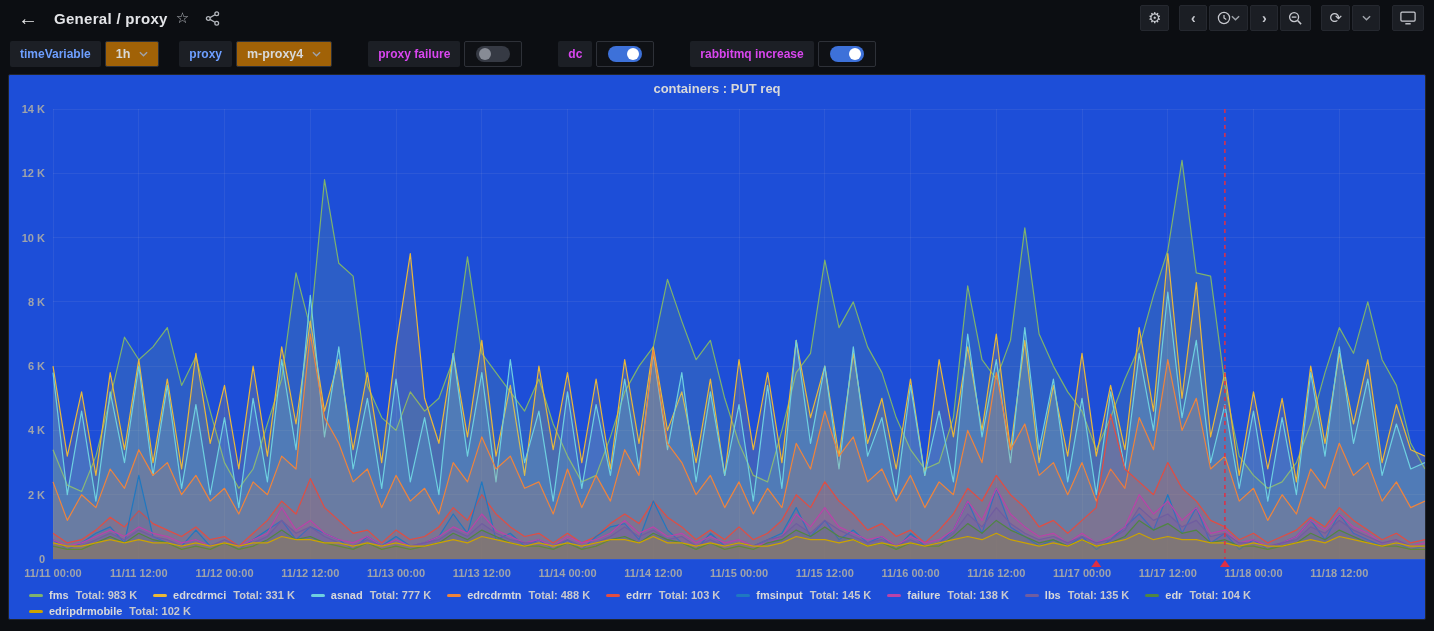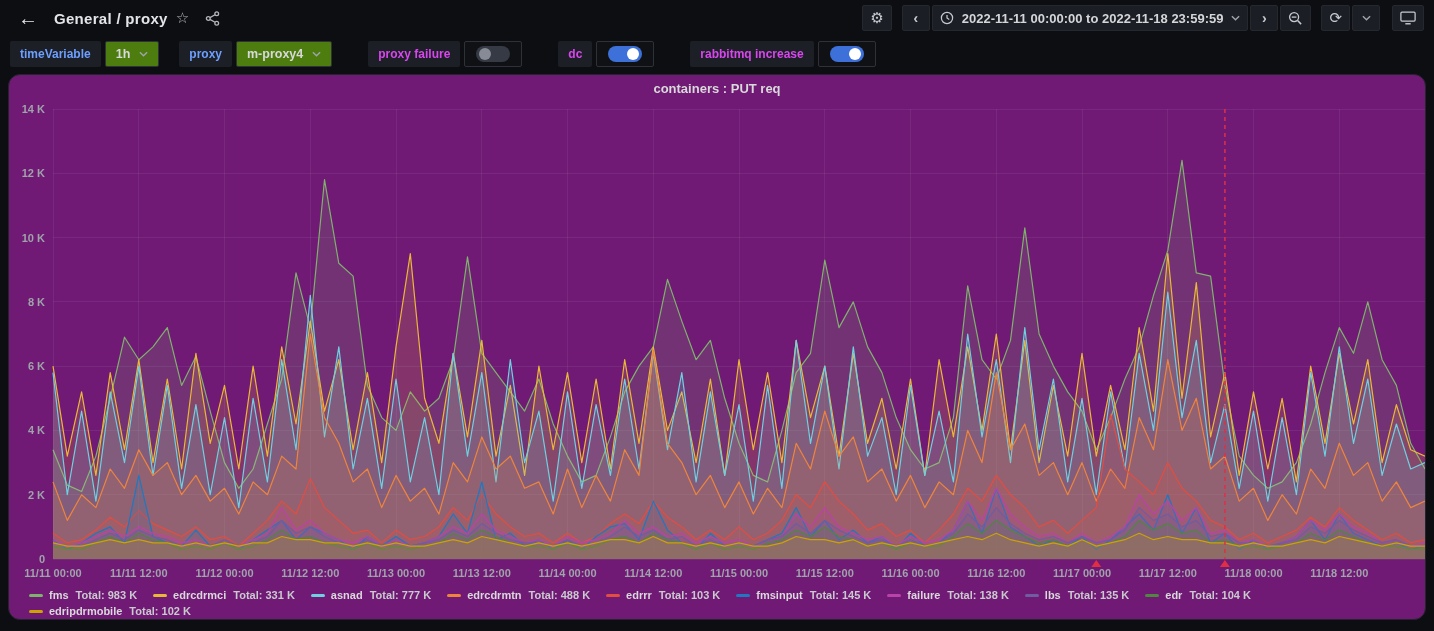--- a/index.html
+++ b/index.html
@@ -18,32 +18,32 @@
   .tb-btn.gear{margin-right:8px;font-size:15px;}
   .tb-btn.kiosk{margin-left:12px;}
   .tb-text{font-size:13px;font-weight:600;color:#d5d6da;margin:0 8px;white-space:nowrap;}
   .chev{font-size:14px;color:#c7c9cf;font-weight:700;}
   
   .varrow{position:absolute;top:36px;left:0;right:16px;height:36px;display:flex;align-items:center;padding:0 10px;gap:4px;}
   .var-label{background:#1c1f25;height:26px;padding:0 10px;display:flex;align-items:center;
              font-size:12px;font-weight:700;border-radius:2px;}
   .var-label.blue{color:#6e9fff;}
   .var-label.white{color:#d946ef;}
-  .value-box{border:1px solid #2e3138;background:#4d7c0f;height:26px;padding:0 10px;display:flex;gap:9px;
+  .value-box{border:1px solid #2e3138;background:#a16207;height:26px;padding:0 10px;display:flex;gap:9px;
              align-items:center;color:#d8d9da;font-size:12.5px;font-weight:600;border-radius:2px;cursor:pointer;}
   .toggle-box{border:1px solid #2e3138;background:#0f1115;height:26px;width:58px;display:flex;align-items:center;
               justify-content:center;border-radius:2px;cursor:pointer;}
   .switch{width:34px;height:16px;border-radius:9px;position:relative;background:#363a44;}
   .switch .knob{position:absolute;top:2px;left:3px;width:12px;height:12px;border-radius:50%;background:#878b95;}
   .switch.on{background:#3d71d9;}
   .switch.on .knob{left:19px;background:#ffffff;}
   .vgap{width:12px;}
   
-  .panel{position:absolute;top:74px;left:8px;right:8px;height:546px;background:#701a75;
-         border:1px solid #22252b;border-radius:12px;}
+  .panel{position:absolute;top:74px;left:8px;right:8px;height:546px;background:#1d4ed8;
+         border:1px solid #22252b;border-radius:2px;}
   .panel-title{position:absolute;top:6px;left:0;width:100%;text-align:center;font-size:13px;
                font-weight:700;color:#d8d9da;}
   #chart-svg{position:absolute;top:22px;left:0;}
   #chart-svg text{font-family:"Liberation Sans",sans-serif;font-size:11px;fill:#9fa3aa;font-weight:600;}
   #chart-svg line.grid{stroke:rgba(204,204,220,0.09);stroke-width:1;shape-rendering:crispEdges;}
   
   .legend{position:absolute;top:511px;left:0;right:0;padding:2px 10px 0 20px;display:flex;flex-wrap:wrap;
           column-gap:16px;row-gap:1px;line-height:15px;}
   .legend-item{display:flex;align-items:center;font-size:11px;color:#d8d9da;cursor:pointer;white-space:nowrap;}
   .legend-swatch{width:14px;height:3px;border-radius:2px;margin-right:6px;flex:0 0 auto;}
@@ -75,21 +75,20 @@
 
     <span class="tb-btn gear">⚙</span>
     <span class="tb-btn">
         <span class="chev">‹</span>
       </span>
     <span class="tb-btn">
       <svg class="ic" width="14" height="14" viewBox="0 0 16 16">
           <circle cx="8" cy="8" r="6.4" fill="none" stroke="#c7c9cf" stroke-width="1.4"></circle>
           <polyline points="8,4.5 8,8 10.6,9.6" fill="none" stroke="#c7c9cf" stroke-width="1.4"></polyline>
         </svg>
-      <span class="tb-text">2022-11-11 00:00:00 to 2022-11-18 23:59:59</span>
       <svg class="ic" width="9" height="6" viewBox="0 0 10 6">
           <polyline points="1,1 5,5 9,1" fill="none" stroke="#9fa3aa" stroke-width="1.6"></polyline>
         </svg>
     </span>
     <span class="tb-btn">
         <span class="chev">›</span>
       </span>
     <span class="tb-btn">
       <svg class="ic" width="15" height="15" viewBox="0 0 16 16">
           <circle cx="6.5" cy="6.5" r="4.8" fill="none" stroke="#c7c9cf" stroke-width="1.4"></circle>

